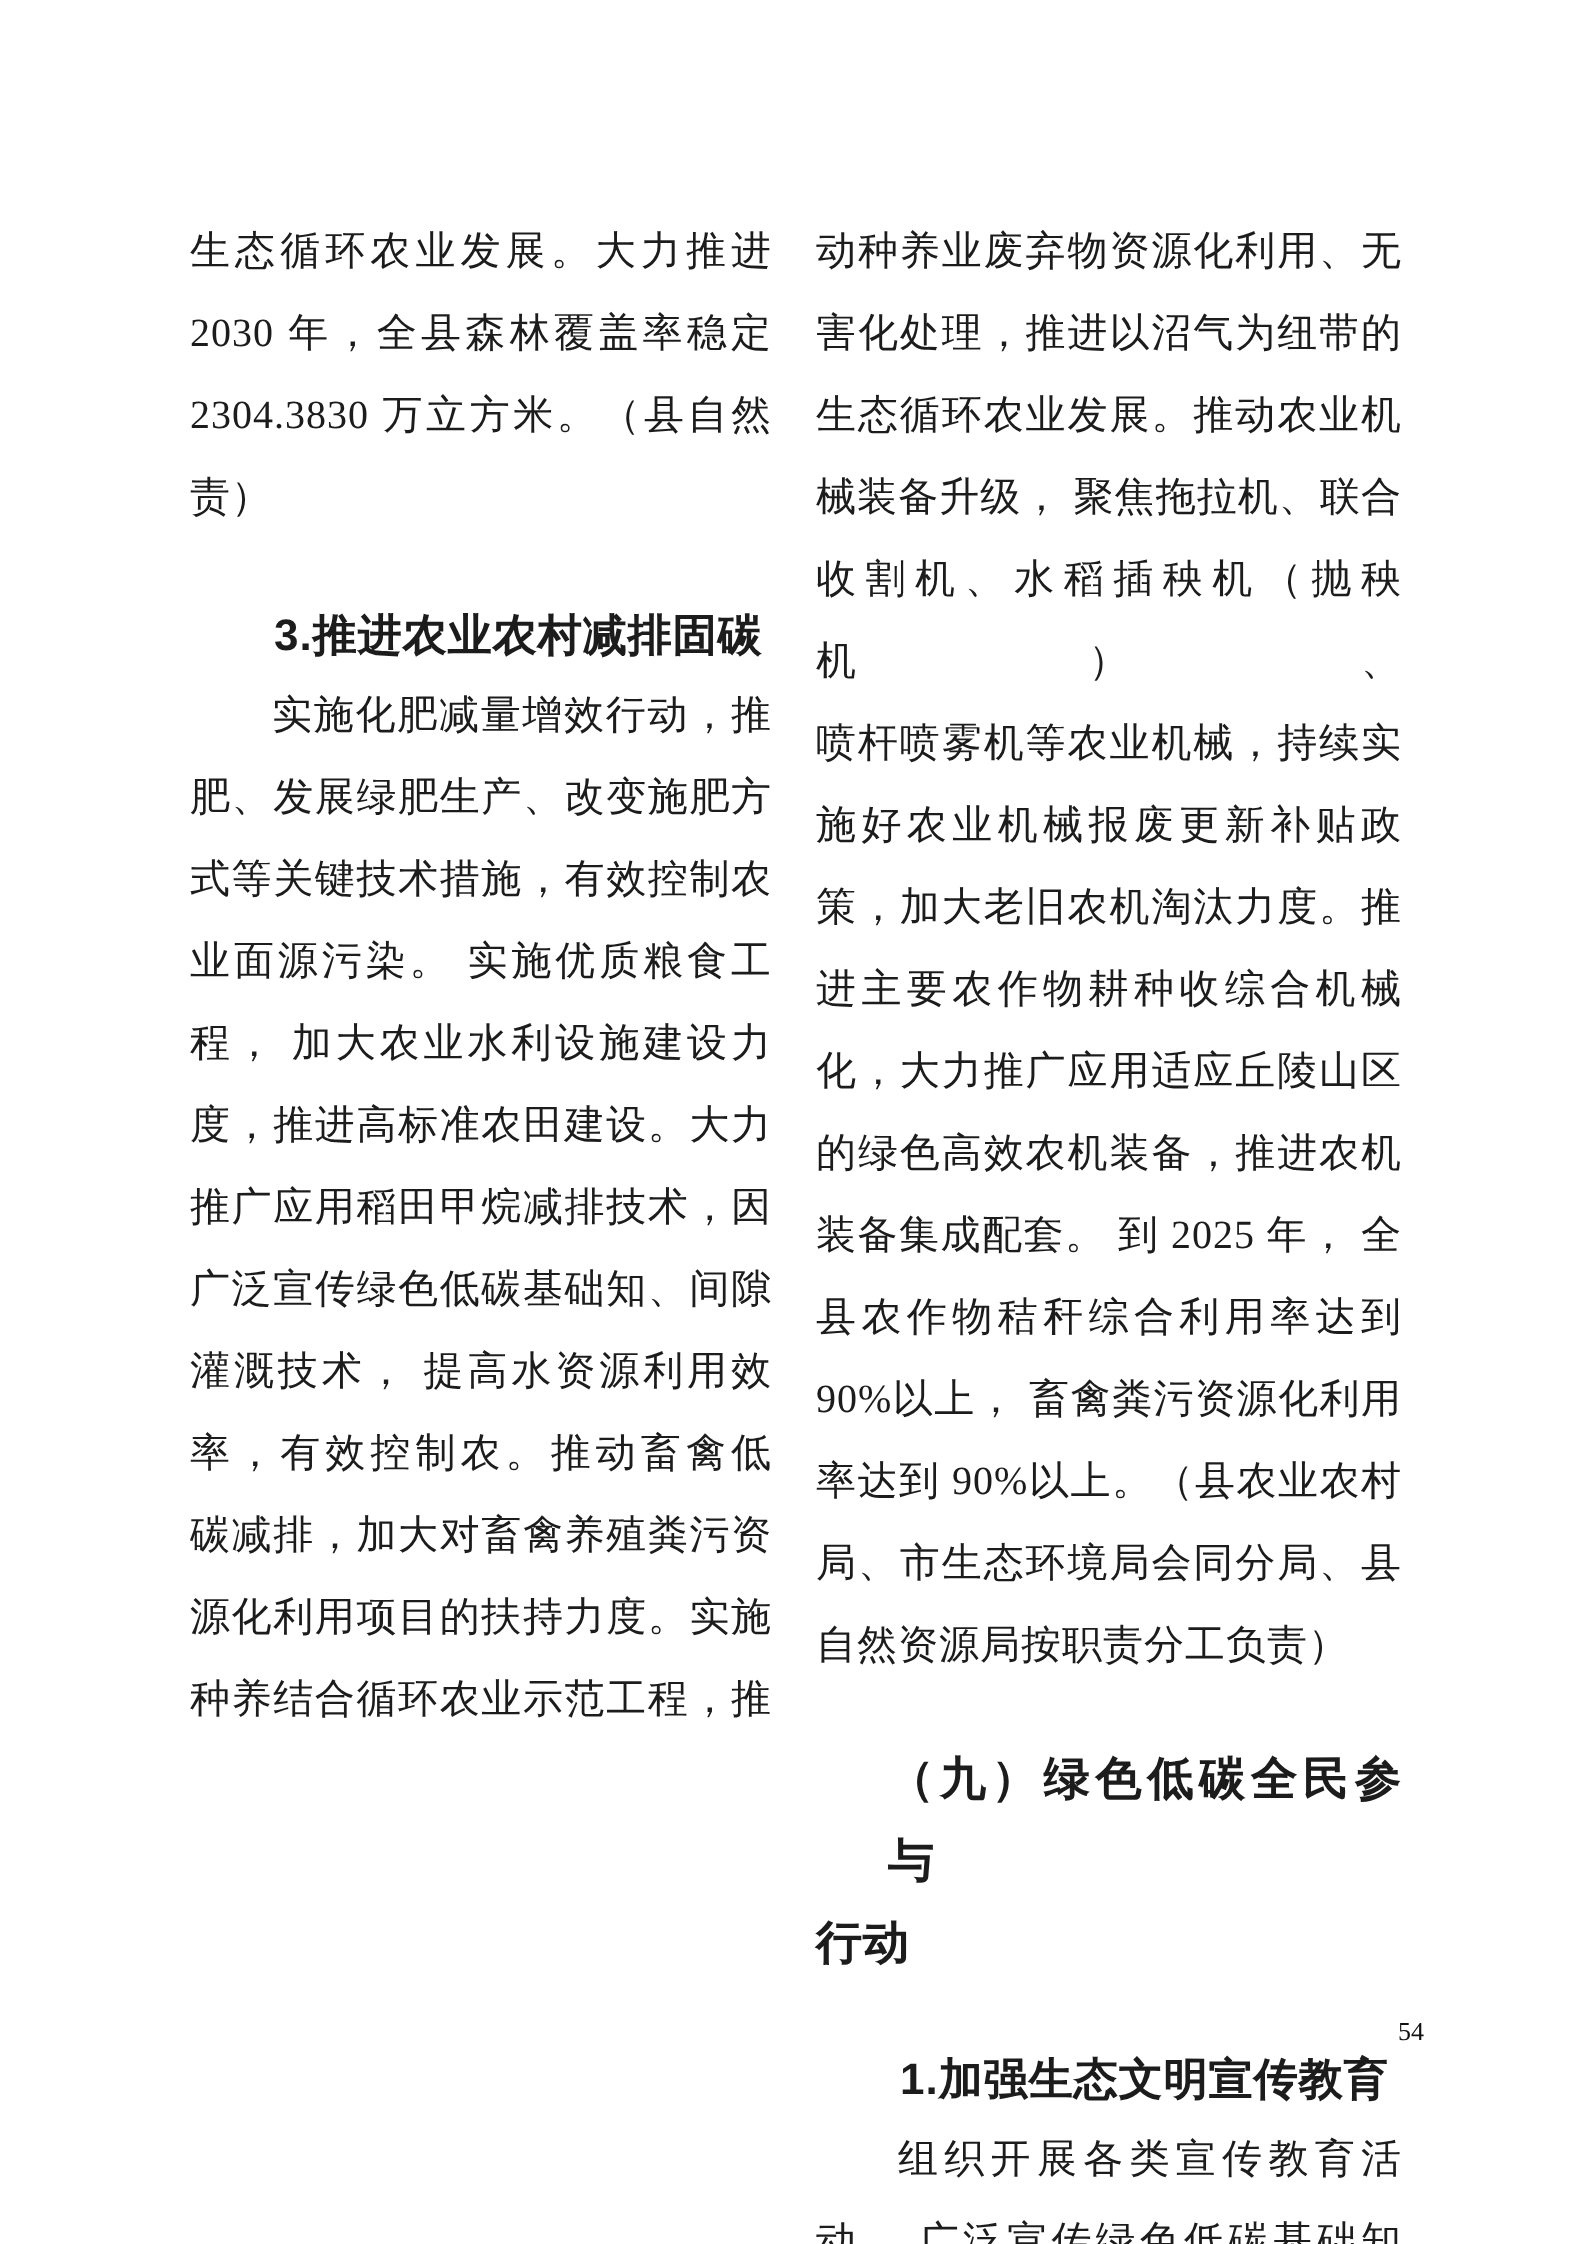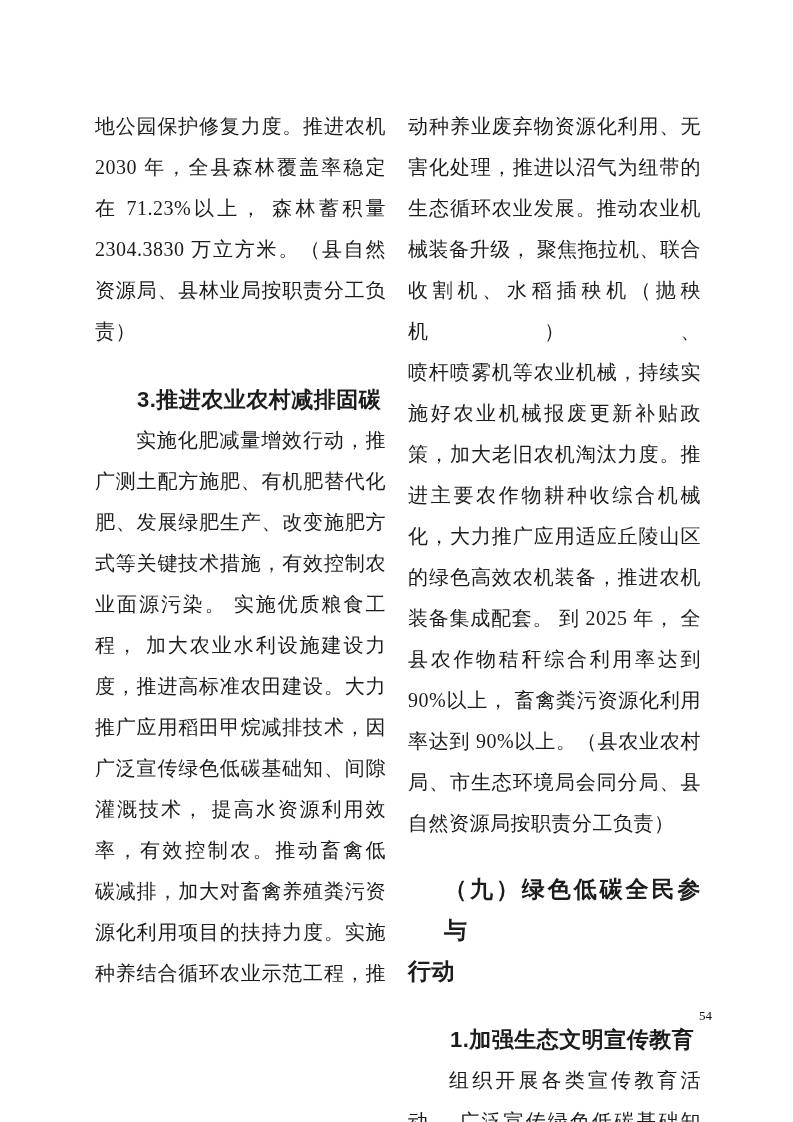--- a/index.html
+++ b/index.html
@@ -81,29 +81,26 @@
     text-align: right;
     font-family: "Liberation Serif", "DejaVu Serif", serif;
     color: #111;
   }
 </style>
 </head>
 <body>
 
 <div class="page">
   <div class="col col-left">
-      <div class="line s-j">地公园保护修复力度。推进农机</div>
+      <div class="line s-j">生态循环农业发展。大力推进</div>
       <div class="line s-j">2030 年，全县森林覆盖率稳定</div>
-      <div class="line s-j">在 71.23%以上， 森林蓄积量</div>
       <div class="line s-j">2304.3830 万立方米。（县自然</div>
-      <div class="line s-j">资源局、县林业局按职责分工负</div>
       <div class="line s-p">责）</div>
       <div class="line s-h">3.推进农业农村减排固碳</div>
       <div class="line s-ji">实施化肥减量增效行动，推</div>
-      <div class="line s-j">广测土配方施肥、有机肥替代化</div>
       <div class="line s-j">肥、发展绿肥生产、改变施肥方</div>
       <div class="line s-j">式等关键技术措施，有效控制农</div>
       <div class="line s-j">业面源污染。 实施优质粮食工</div>
       <div class="line s-j">程， 加大农业水利设施建设力</div>
       <div class="line s-j">度，推进高标准农田建设。大力</div>
       <div class="line s-j">推广应用稻田甲烷减排技术，因</div>
       <div class="line s-j">广泛宣传绿色低碳基础知、间隙</div>
       <div class="line s-j">灌溉技术， 提高水资源利用效</div>
       <div class="line s-j">率，有效控制农。推动畜禽低</div>
       <div class="line s-j">碳减排，加大对畜禽养殖粪污资</div>

